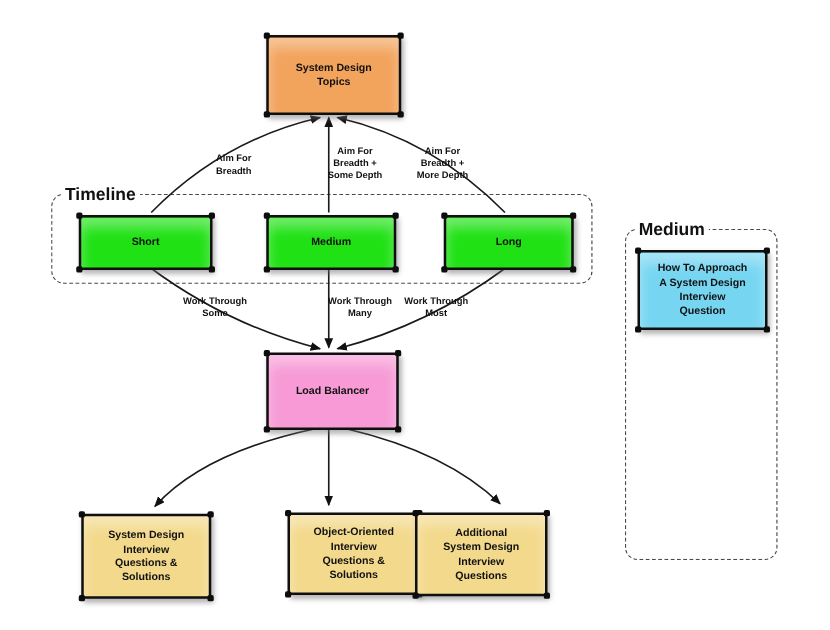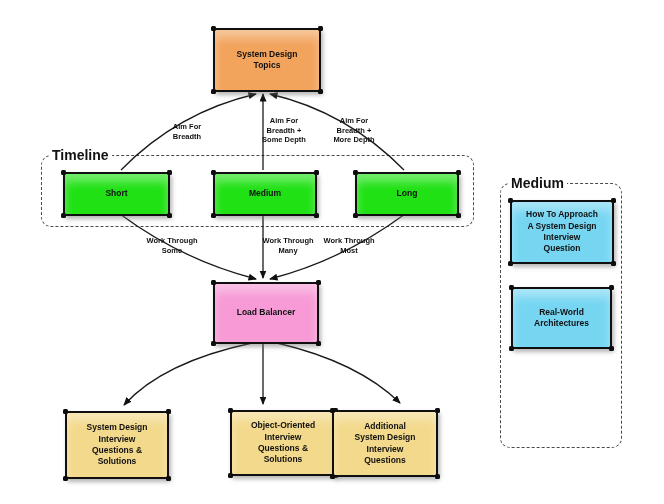--- a/index.html
+++ b/index.html
@@ -173,22 +173,14 @@
   <div class="node n-blue n-howto">
     <span class="nl">How To Approach
 A System Design
 Interview
 Question</span>
   <i class="cdot tl"></i>
       <i class="cdot tr"></i>
       <i class="cdot bl"></i>
       <i class="cdot br"></i>
     </div>
-  <div class="node n-blue n-rw">
-    <span class="nl">Real-World
-Architectures</span>
-  <i class="cdot tl"></i>
-      <i class="cdot tr"></i>
-      <i class="cdot bl"></i>
-      <i class="cdot br"></i>
-    </div>
 
 </div>
 
 </body></html>

